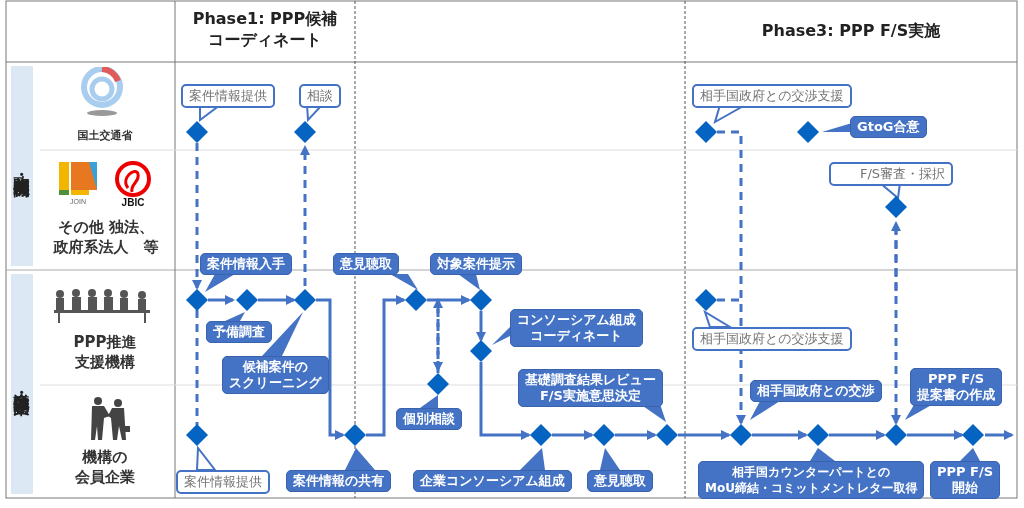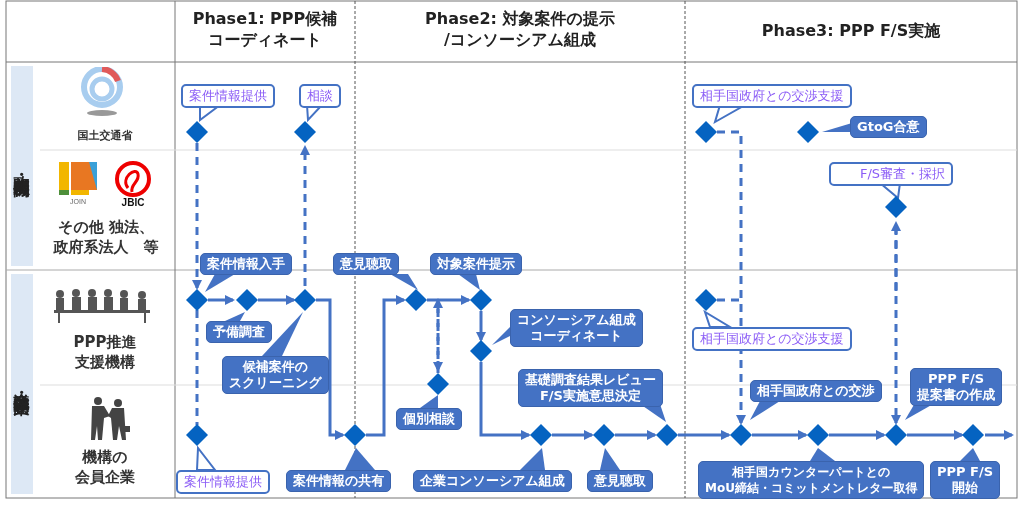--- a/index.html
+++ b/index.html
@@ -7,21 +7,21 @@
          font-family: "DejaVu Sans", "Liberation Sans", sans-serif; color:#222; }
   #stage { position:absolute; left:0; top:0; width:1024px; height:508px; }
   .hdr { position:absolute; text-align:center; font-weight:bold; font-size:16px; line-height:21px; color:#222; }
   .group-label { position:absolute; background:#dde8f5; font-weight:bold; font-size:16px;
                  line-height:19px; text-align:center; width:22px; display:flex; align-items:center; justify-content:center; }
   .group-label span { display:block; writing-mode: vertical-rl; text-orientation: upright; letter-spacing:1px; }
   .actor-label { position:absolute; text-align:center; font-weight:bold; color:#333; }
   .box { position:absolute; border-radius:5px; font-size:13px; font-weight:bold; line-height:16px;
          text-align:center; padding:2px 6px; white-space:nowrap; box-sizing:border-box; }
   .box.solid { background:#4472c4; color:#ffffff; border:1px solid #3a63ad; }
-  .box.outline { background:#fff; color:#8b5cf6; border:2px solid #4472c4; font-weight:normal; }
+  .box.outline { background:#fff; color:#737373; border:2px solid #4472c4; font-weight:normal; }
 </style>
 </head>
 <body>
 
 <div id="stage">
   <svg id="svg" width="1024" height="508" style="position:absolute;left:0;top:0">
     <defs>
       <marker id="arr" markerWidth="10" markerHeight="10" refX="8" refY="5" orient="auto" markerUnits="userSpaceOnUse">
         <path d="M0,0 L10,5 L0,10 Z" fill="#4472c4"></path>
       </marker>
@@ -103,24 +103,20 @@
         <polygon points="818,424 829,435 818,446 807,435" fill="#0563c1"></polygon>
         <polygon points="896,424 907,435 896,446 885,435" fill="#0563c1"></polygon>
         <polygon points="973,424 984,435 973,446 962,435" fill="#0563c1"></polygon>
       </g>
   </svg>
 
   <div class="hdr" style="left:176px;top:8px;width:178px;">
     <div>Phase1: PPP候補</div>
     <div>コーディネート</div>
   </div>
-  <div class="hdr" style="left:356px;top:8px;width:328px;">
-    <div>Phase2: 対象案件の提示</div>
-    <div>/コンソーシアム組成</div>
-  </div>
   <div class="hdr" style="left:686px;top:20px;width:330px;">
     <div>Phase3: PPP F/S実施</div>
   </div>
 
   <div class="group-label" style="left:11px;top:66px;height:200px;">
       <span>政府・関係機関</span>
     </div>
   <div class="group-label" style="left:11px;top:274px;height:220px;">
       <span>会議体・民間企業</span>
     </div>

